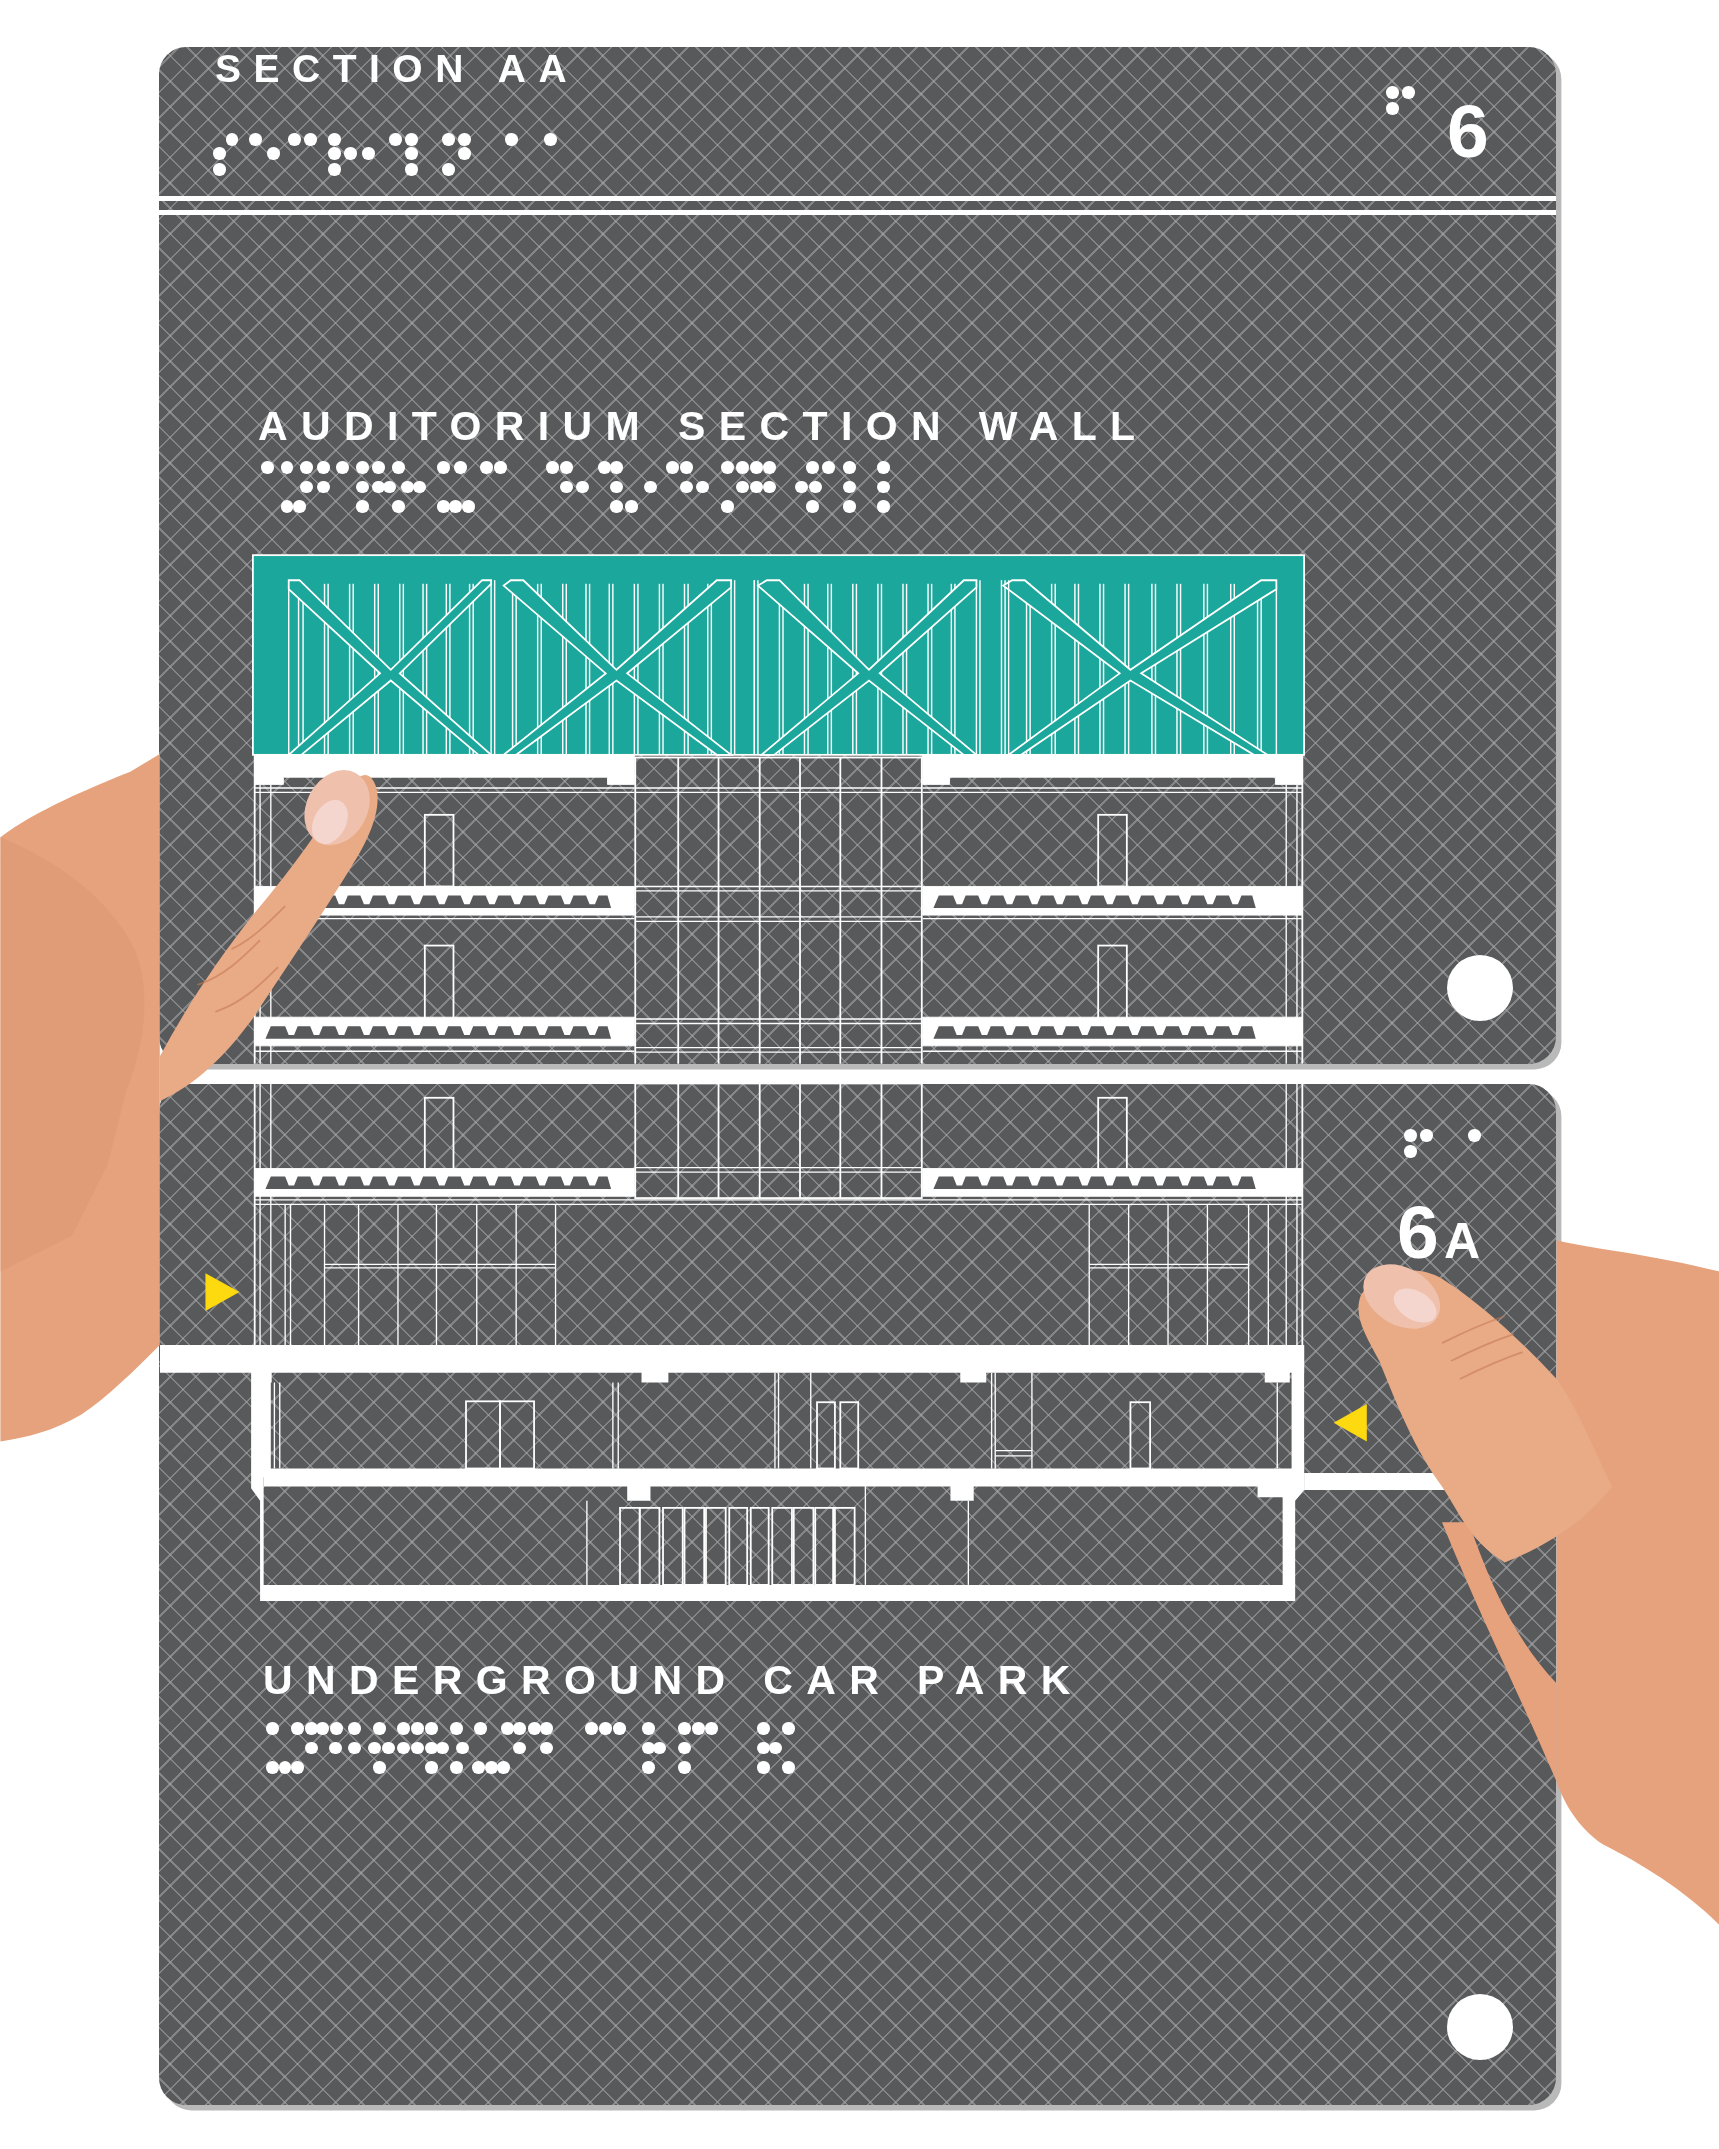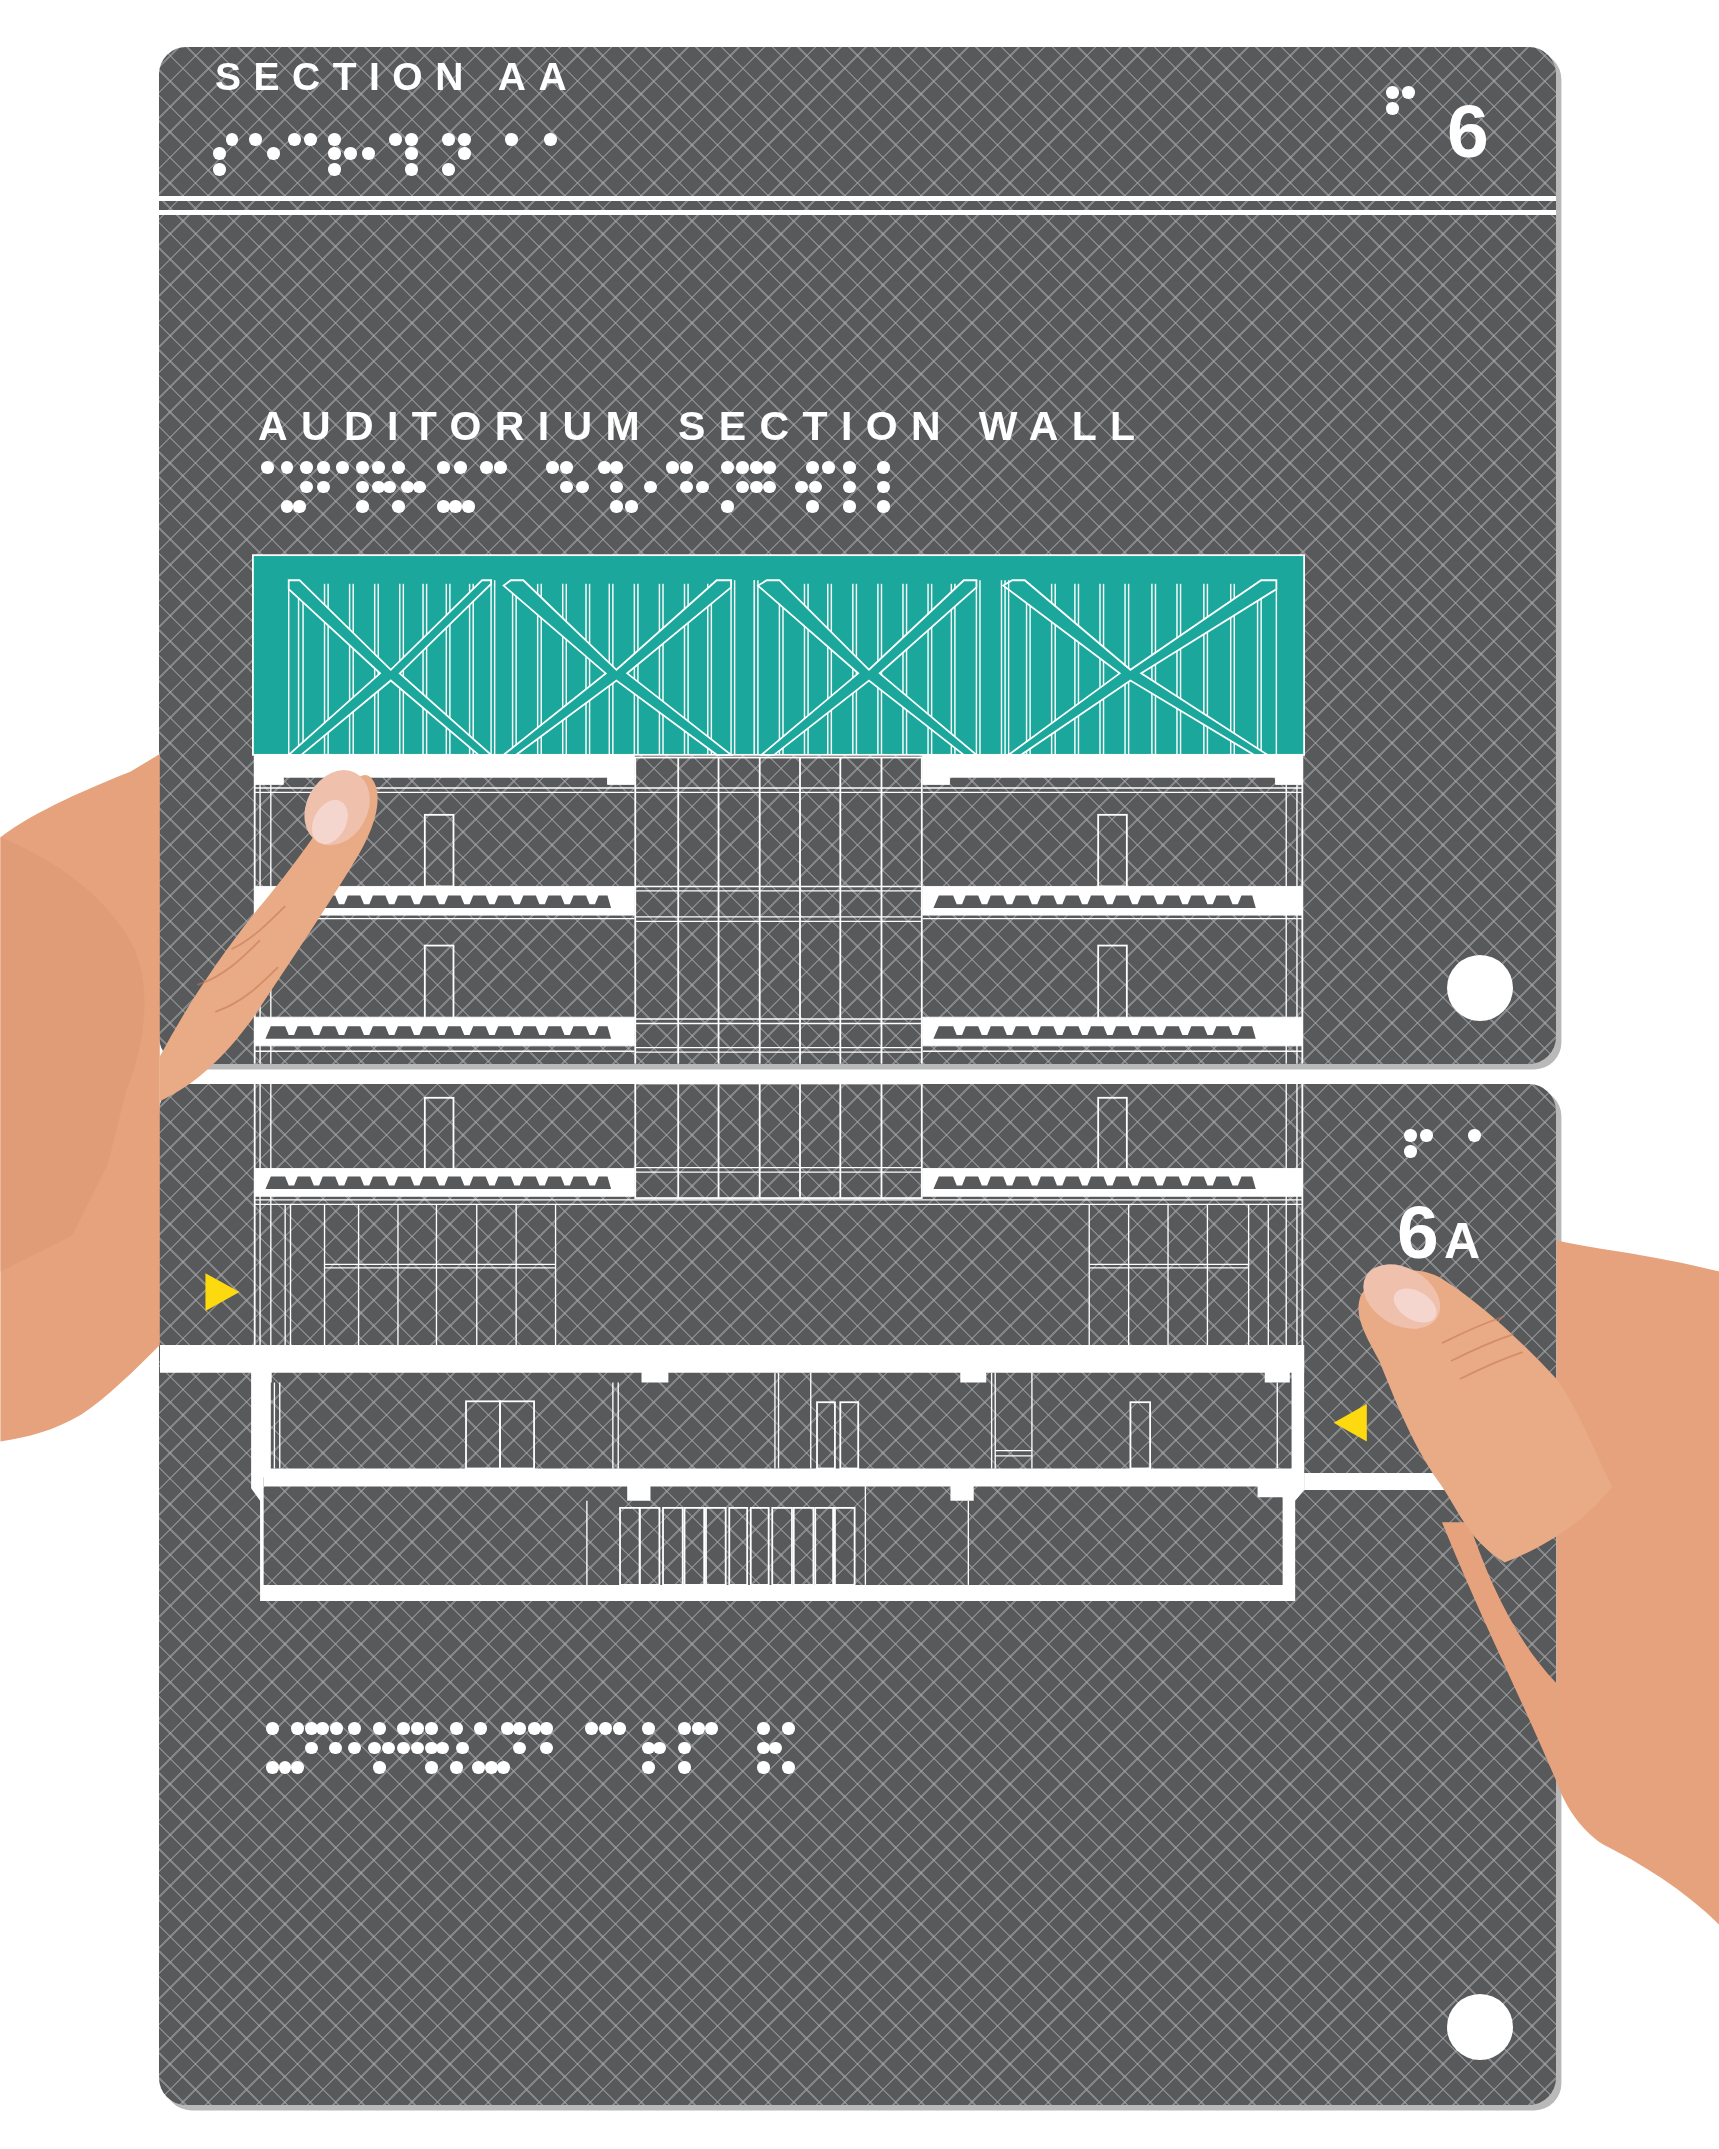--- a/index.html
+++ b/index.html
@@ -26,21 +26,21 @@
   .hole { position: absolute; width: 66px; height: 66px; border-radius: 50%; background: #ffffff; }
   .rule { position: absolute; left: 0; width: 1397px; height: 4.5px; background: #ffffff; }
   .drawing { position: absolute; left: 0; top: 0; width: 1720px; height: 2149px; pointer-events: none; }
 </style>
 </head>
 <body>
 
 <div class="stage">
 
   <div class="card card-1">
-    <div class="title" style="left:56px; top:8px; font-size:39px;">SECTION AA</div>
+    <div class="title" style="left:56px; top:0px; font-size:39px;">SECTION AA</div>
 
     <div class="braille" style="left:54px; top:86px;">
       <span class="dot" style="left:12.5px;top:0"></span>
         <span class="dot" style="left:0;top:14.3px"></span>
         <span class="dot" style="left:0;top:30px"></span>
       <span class="dot" style="left:36px;top:0"></span>
         <span class="dot" style="left:54px;top:14.3px"></span>
       <span class="dot" style="left:75px;top:0"></span>
         <span class="dot" style="left:91px;top:0"></span>
       <span class="dot" style="left:115px;top:0"></span>
@@ -140,20 +140,21 @@
     <div class="braille" style="left:1245px; top:45px;">
       <span class="dot" style="left:0;top:0"></span>
         <span class="dot" style="left:16px;top:0"></span>
         <span class="dot" style="left:0;top:16px"></span>
       <span class="dot" style="left:64px;top:0"></span>
     </div>
     <div class="num" style="left:1238px; top:111px; font-size:75px;">
       <span>6</span><span style="font-size:50px; margin-left:5.4px;">A</span>
     </div>
 
+    <div class="title" style="left:104px; top:573px; font-size:41px; letter-spacing:13.4px;">UNDERGROUND CAR PARK</div>
     <div class="braille" style="left:107px; top:638px;">
       <span class="dot" style="left:0;top:0"></span>
         <span class="dot" style="left:0;top:39px"></span>
         <span class="dot" style="left:12.5px;top:39px"></span>
         <span class="dot" style="left:25px;top:39px"></span>
       <span class="dot" style="left:25px;top:0"></span>
         <span class="dot" style="left:39px;top:0"></span>
         <span class="dot" style="left:39px;top:19.7px"></span>
       <span class="dot" style="left:50px;top:0"></span>
         <span class="dot" style="left:64px;top:0"></span>

